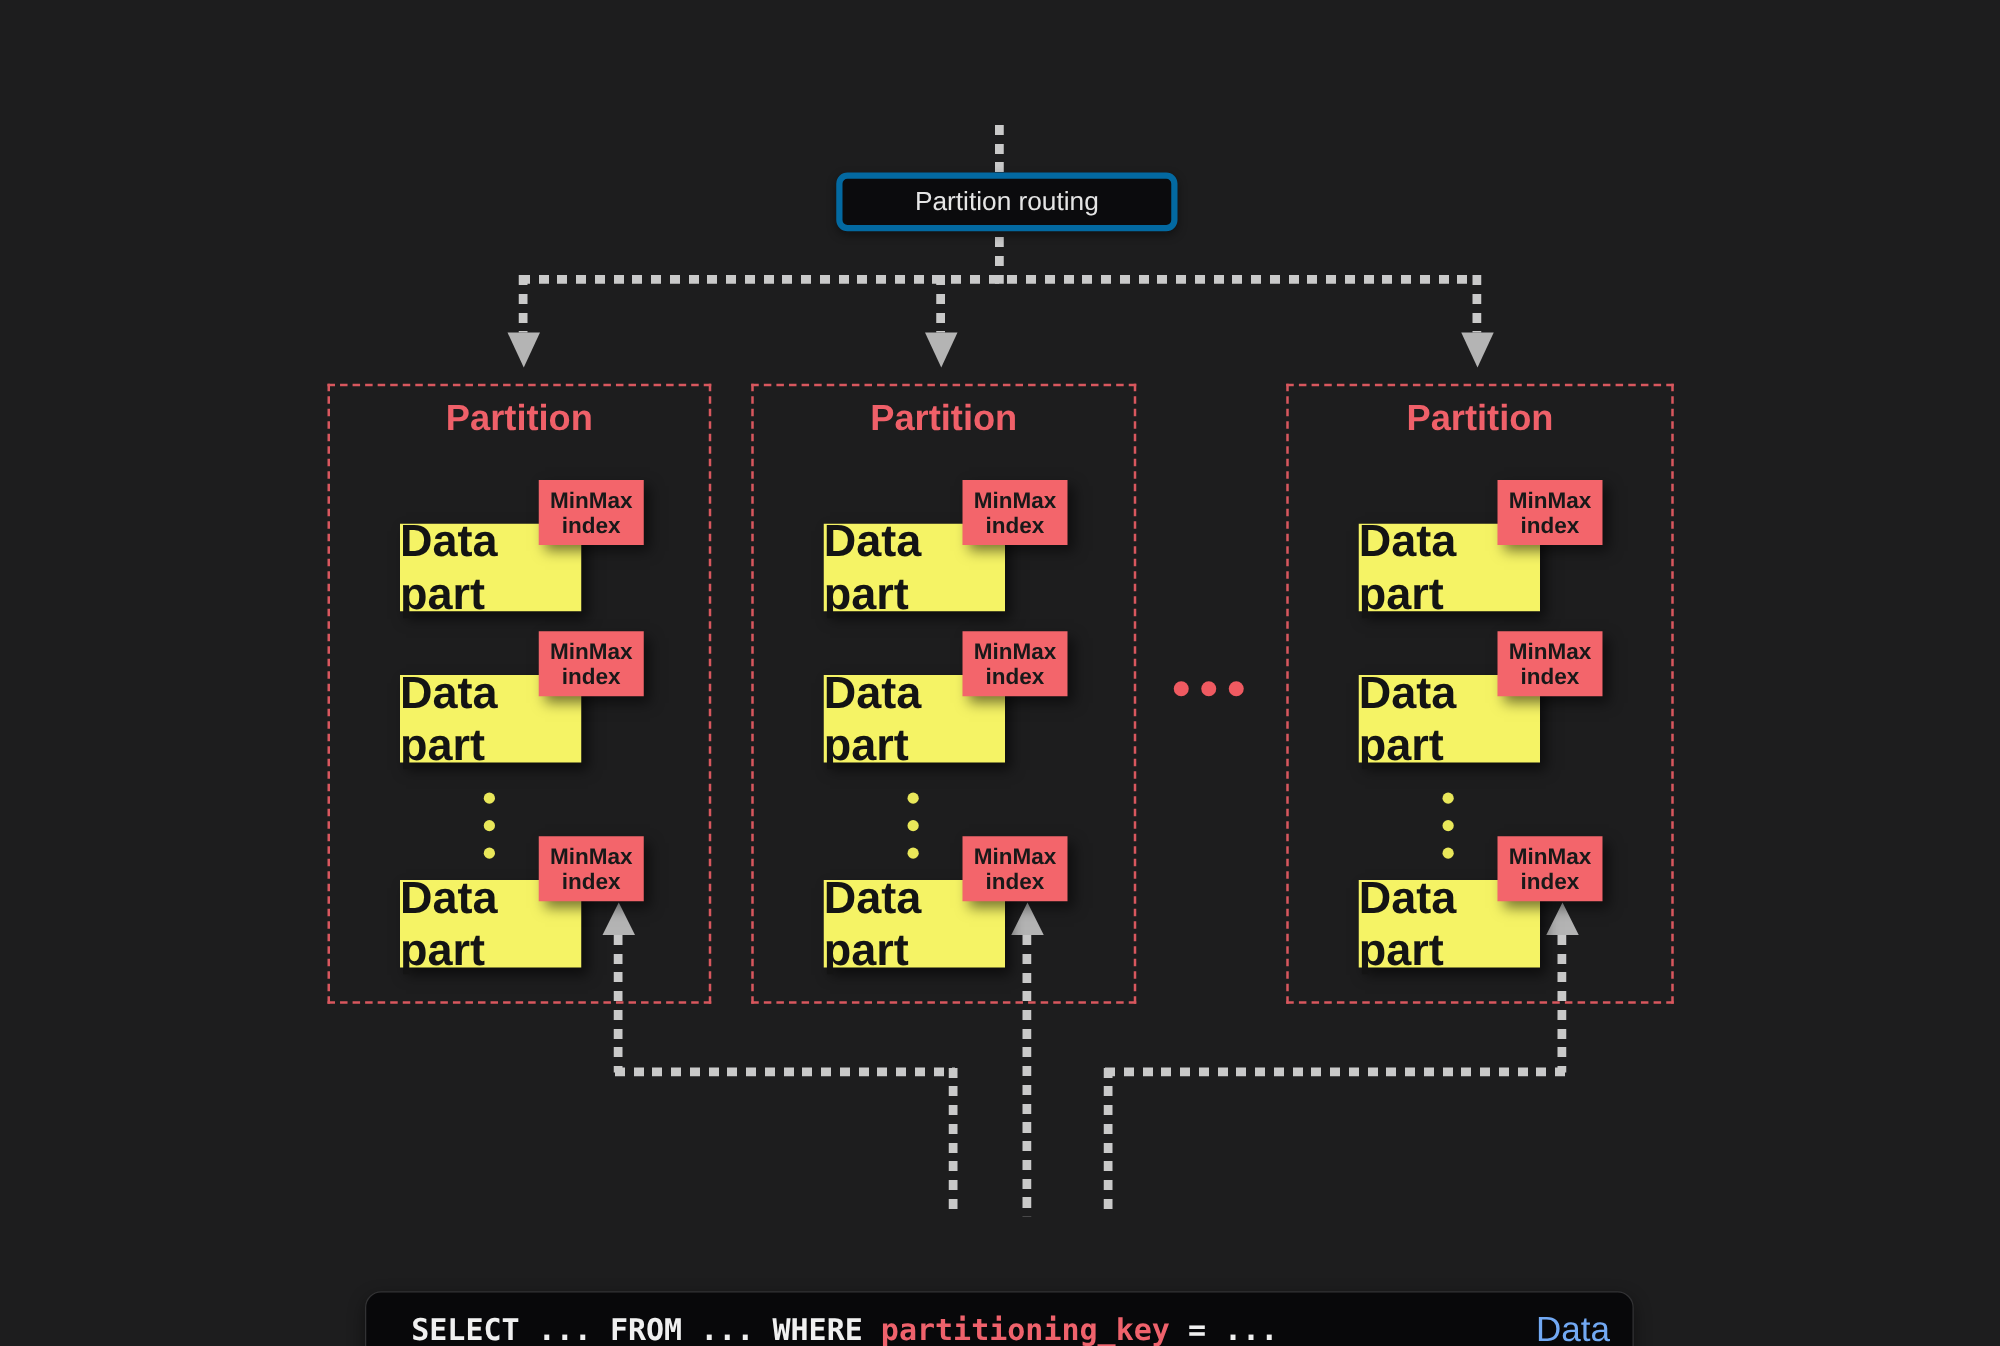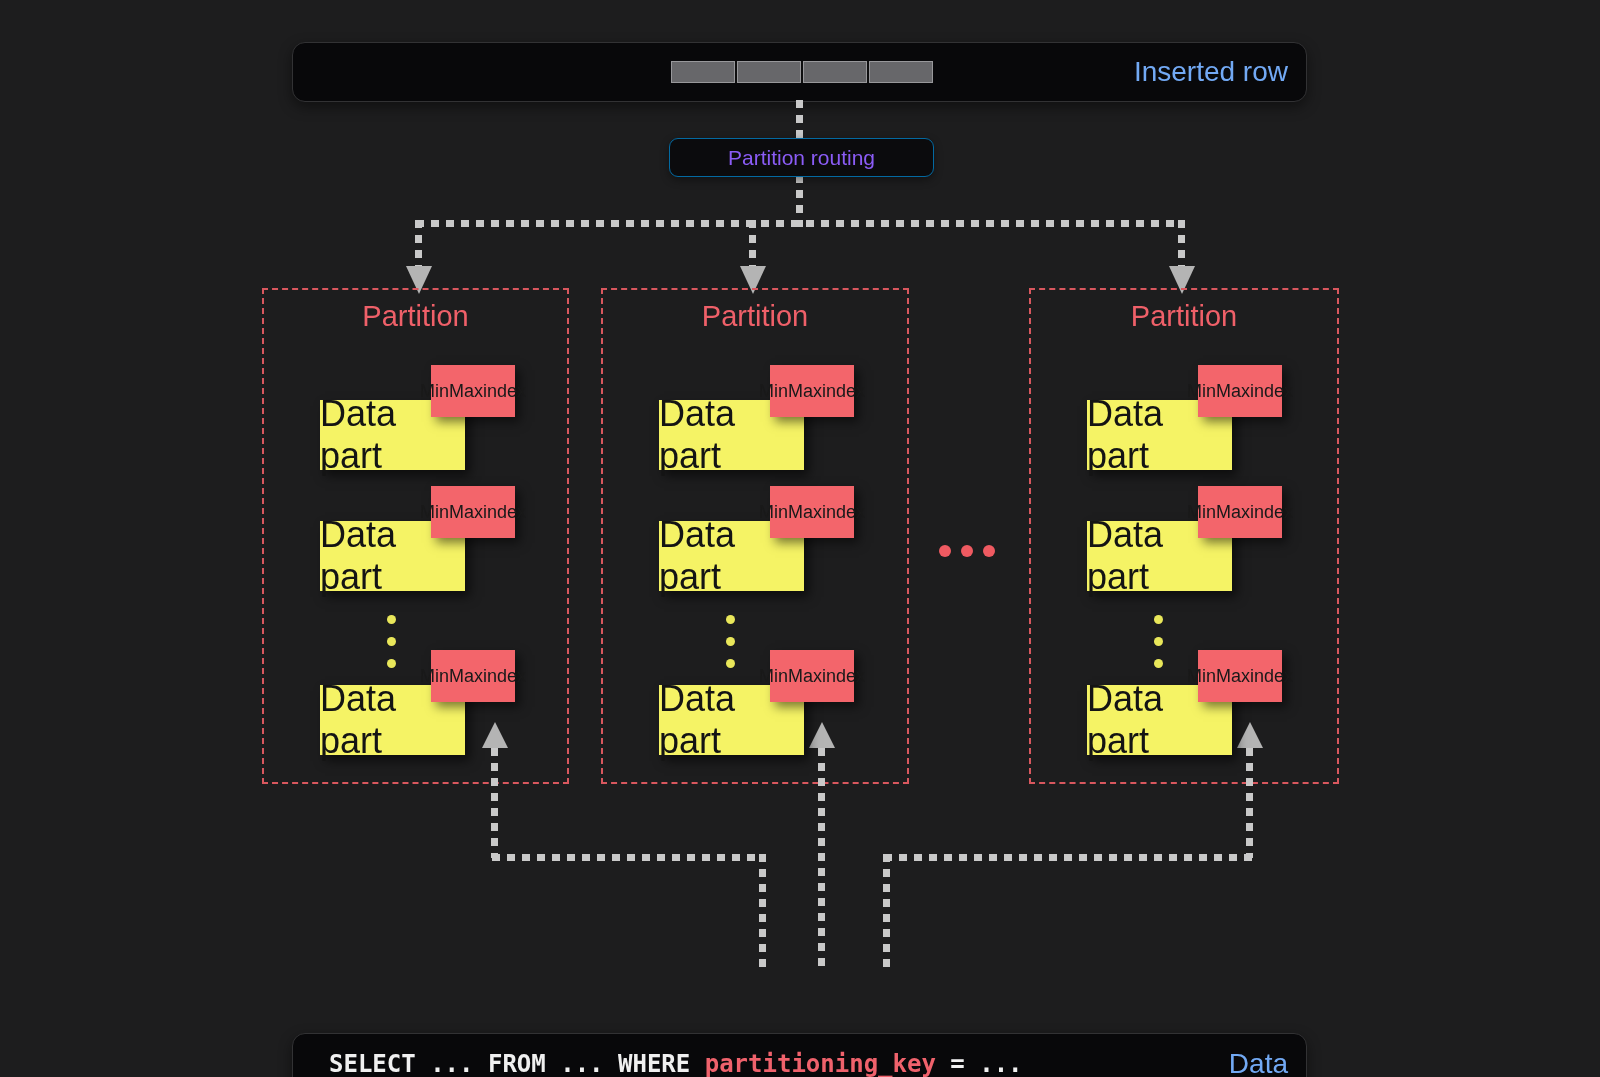--- a/index.html
+++ b/index.html
@@ -7,79 +7,70 @@
     position:relative;width:1600px;height:1077px;overflow:hidden;
     background:#1d1d1e;
     font-family:"Liberation Sans",sans-serif;
   }
   
   .darkbox{
     position:absolute;background:#08080a;border:1px solid #323234;
     border-radius:13px;box-shadow:0 5px 14px rgba(0,0,0,.45);
   }
   .flowlabel{
-    position:absolute;background:#0b0b0d;border:1px solid #0369a1;
+    position:absolute;background:#0b0b0d;border:5px solid #0369a1;
     border-radius:9px;display:flex;align-items:center;justify-content:center;
-    color:#8b5cf6;font-size:21px;z-index:6;box-shadow:0 3px 8px rgba(0,0,0,.4);
+    color:#e5e5e5;font-size:21px;z-index:6;box-shadow:0 3px 8px rgba(0,0,0,.4);
   }
   .accent-blue{color:var(--accent-blue,#72a9f4);}
   
   .rowbar{position:absolute;left:378px;top:18px;width:262px;height:22px;display:flex;gap:2px;background:#0f0f10;}
   .rowbar .seg{flex:1;background:#67676a;border:1px solid #98989b;}
   .endlabel{position:absolute;right:18px;top:0;height:100%;display:flex;align-items:center;font-size:28px;}
   
   .vdot{position:absolute;width:7px;
     background-image:repeating-linear-gradient(to bottom,#c9c9c9 0 8px,transparent 8px 15px);}
   .hdot{position:absolute;height:7px;
     background-image:repeating-linear-gradient(to right,#c9c9c9 0 8px,transparent 8px 15px);}
   .arrow-down{position:absolute;width:0;height:0;
     border-left:13px solid transparent;border-right:13px solid transparent;
     border-top:28px solid #b4b4b4;}
   .arrow-up{position:absolute;width:0;height:0;
     border-left:13px solid transparent;border-right:13px solid transparent;
     border-bottom:26px solid #b4b4b4;}
   
-  .partition{position:absolute;top:288px;height:492px;border:2px dashed #d8575e;}
+  .partition{position:absolute;top:307px;height:492px;border:2px dashed #d8575e;font-weight:bold;}
   .partition-title{position:absolute;top:10px;left:0;width:100%;text-align:center;
     font-size:29px;color:var(--accent-red,#ef6069);}
   .part{position:absolute;left:0;width:100%;height:105px;}
   .datapart{position:absolute;left:56px;top:35px;width:145px;height:70px;
     background:var(--box-yellow,#f5f365);color:#141414;font-size:36px;
     display:flex;align-items:center;justify-content:center;
     box-shadow:5px 6px 10px rgba(0,0,0,.55);z-index:1;}
   .minmax{position:absolute;left:167px;top:0;width:84px;height:52px;
     background:var(--box-red,#f3656b);color:#191919;font-size:18px;line-height:20px;
-    display:flex;align-items:center;justify-content:center;
+    display:flex;flex-direction:column;align-items:center;justify-content:center;
     text-align:center;box-shadow:5px 5px 10px rgba(0,0,0,.5);z-index:2;}
   .part-1{top:75px}.part-2{top:196px}.part-3{top:360px}
   .ydot{position:absolute;left:123px;width:9px;height:9px;border-radius:50%;
     background:#e9e75a;}
   .ellipsis{position:absolute;left:939px;top:545px;width:56px;display:flex;
     justify-content:space-between;}
   .ellipsis span{width:12px;height:12px;border-radius:50%;background:#ef5a61;}
   
   .sql{position:absolute;left:36px;top:0;height:100%;display:flex;align-items:center;
     font-family:"DejaVu Sans Mono","Liberation Mono",monospace;font-size:24px;
     font-weight:600;color:#f0f0f0;white-space:pre;}
   .sql .key{color:#ef626c;}
 </style>
 </head>
 <body>
 
 <div id="stage" style="--accent-blue: #72a9f4; --accent-red: #ef6069; --box-red: #f3656b; --box-yellow: #f5f365;">
 
-  <div class="darkbox" style="left:292px;top:42px;width:1013px;height:58px;">
-    <div class="rowbar">
-      <div class="seg"></div>
-      <div class="seg"></div>
-      <div class="seg"></div>
-      <div class="seg"></div>
-    </div>
-    <div class="endlabel accent-blue">Inserted row</div>
-  </div>
 
   <div class="vdot" style="left:796px;top:100px;height:127px;"></div>
   <div class="flowlabel" style="left:669px;top:138px;width:263px;height:37px;">Partition routing</div>
 
   <div class="hdot" style="left:416px;top:220px;width:768px;"></div>
   <div class="vdot" style="left:415px;top:220px;height:46px;"></div>
   <div class="vdot" style="left:749px;top:220px;height:46px;"></div>
   <div class="vdot" style="left:1178px;top:220px;height:46px;"></div>
   <div class="arrow-down" style="left:406px;top:266px;"></div>
   <div class="arrow-down" style="left:740px;top:266px;"></div>

